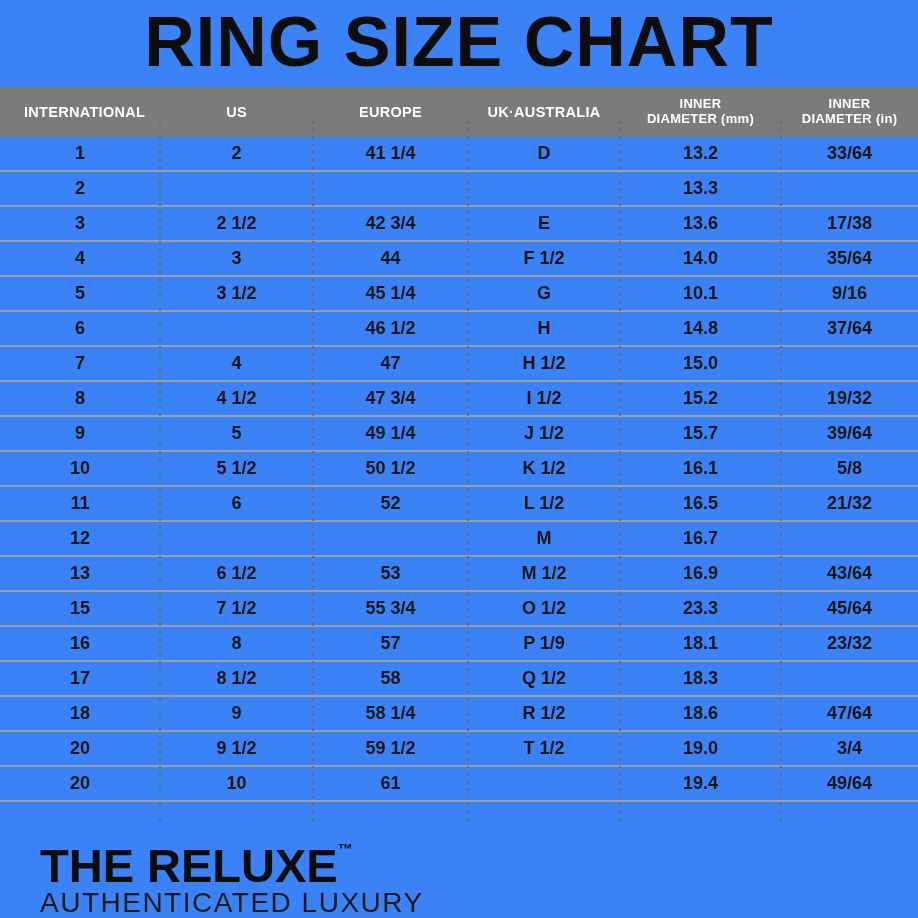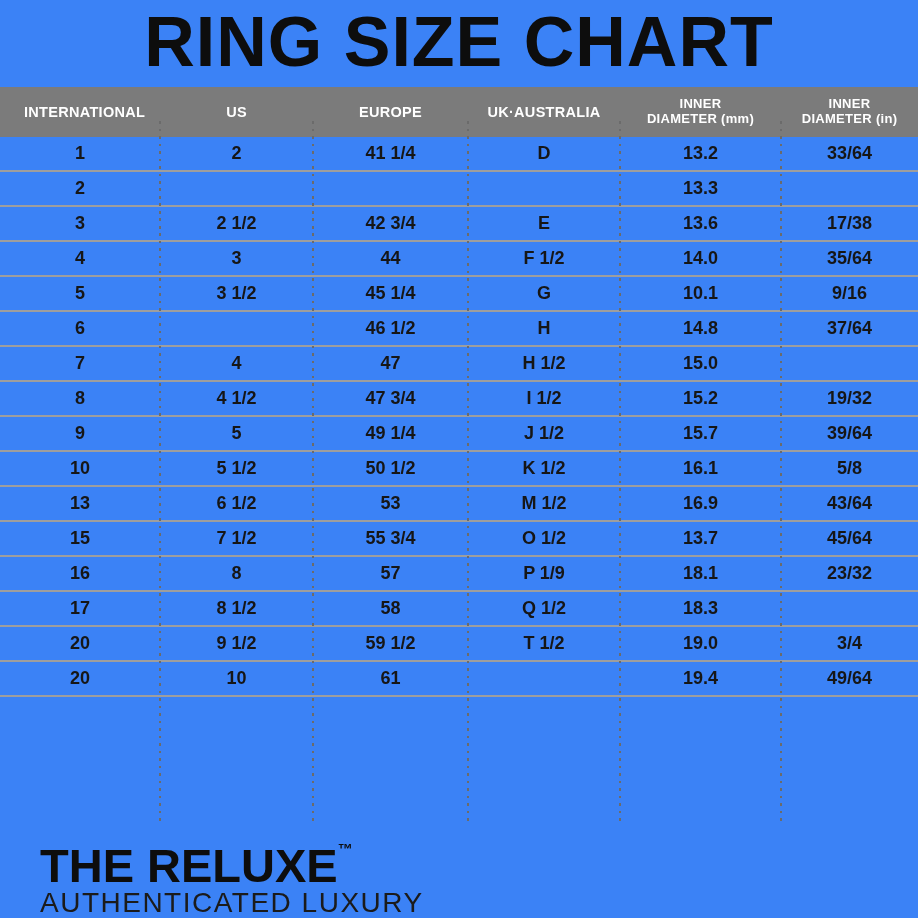--- a/index.html
+++ b/index.html
@@ -222,52 +222,76 @@
           </tr>
           <tr>
             <td>10</td>
             <td>5 1/2</td>
             <td>50 1/2</td>
             <td>K 1/2</td>
             <td>16.1</td>
             <td>5/8</td>
           </tr>
           <tr>
+            <td>11</td>
+            <td>6</td>
+            <td>52</td>
+            <td>L 1/2</td>
+            <td>16.5</td>
+            <td>21/32</td>
+          </tr>
+          <tr>
+            <td>12</td>
+            <td></td>
+            <td></td>
+            <td>M</td>
+            <td>16.7</td>
+            <td></td>
+          </tr>
+          <tr>
             <td>13</td>
             <td>6 1/2</td>
             <td>53</td>
             <td>M 1/2</td>
             <td>16.9</td>
             <td>43/64</td>
           </tr>
           <tr>
             <td>15</td>
             <td>7 1/2</td>
             <td>55 3/4</td>
             <td>O 1/2</td>
-            <td>13.7</td>
+            <td>23.3</td>
             <td>45/64</td>
           </tr>
           <tr>
             <td>16</td>
             <td>8</td>
             <td>57</td>
             <td>P 1/9</td>
             <td>18.1</td>
             <td>23/32</td>
           </tr>
           <tr>
             <td>17</td>
             <td>8 1/2</td>
             <td>58</td>
             <td>Q 1/2</td>
             <td>18.3</td>
             <td></td>
           </tr>
           <tr>
+            <td>18</td>
+            <td>9</td>
+            <td>58 1/4</td>
+            <td>R 1/2</td>
+            <td>18.6</td>
+            <td>47/64</td>
+          </tr>
+          <tr>
             <td>20</td>
             <td>9 1/2</td>
             <td>59 1/2</td>
             <td>T 1/2</td>
             <td>19.0</td>
             <td>3/4</td>
           </tr>
           <tr>
             <td>20</td>
             <td>10</td>

